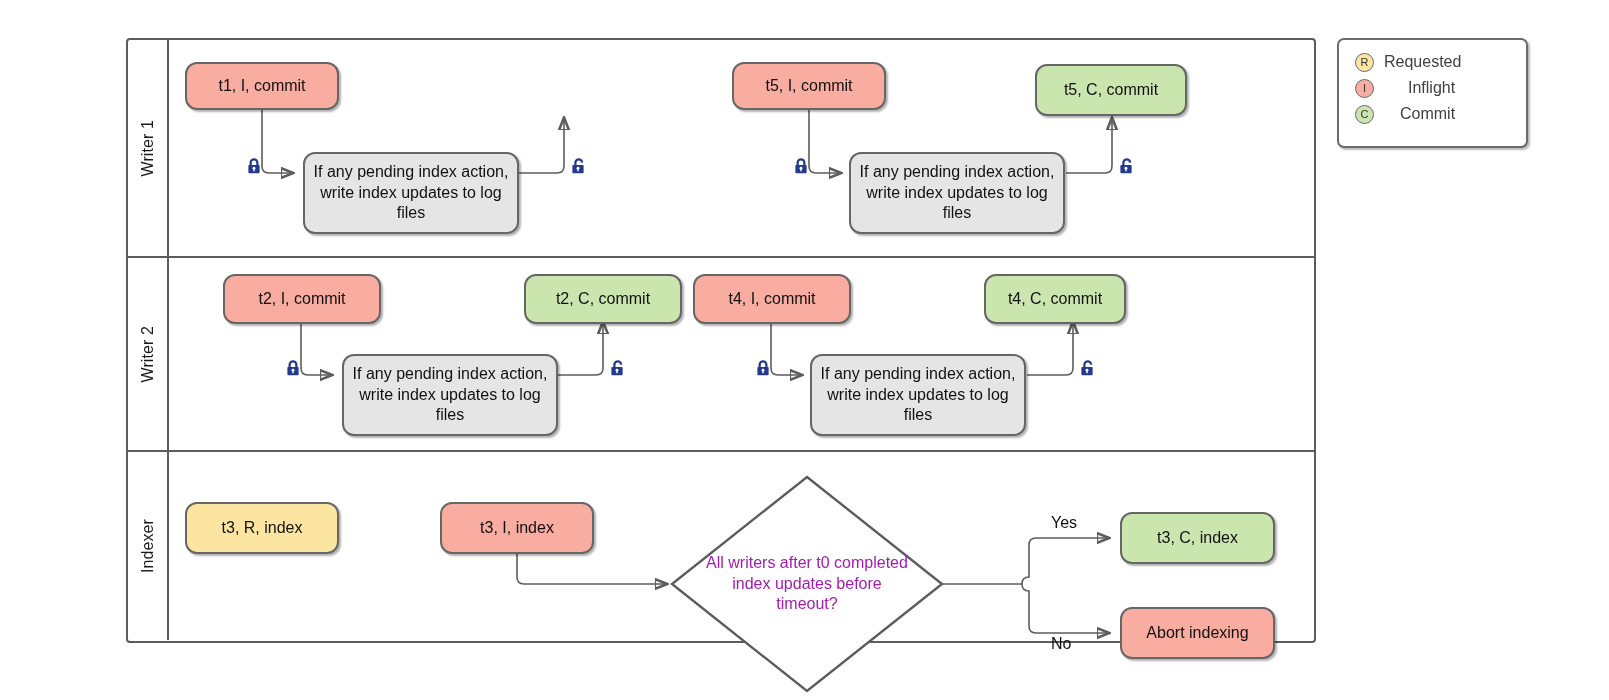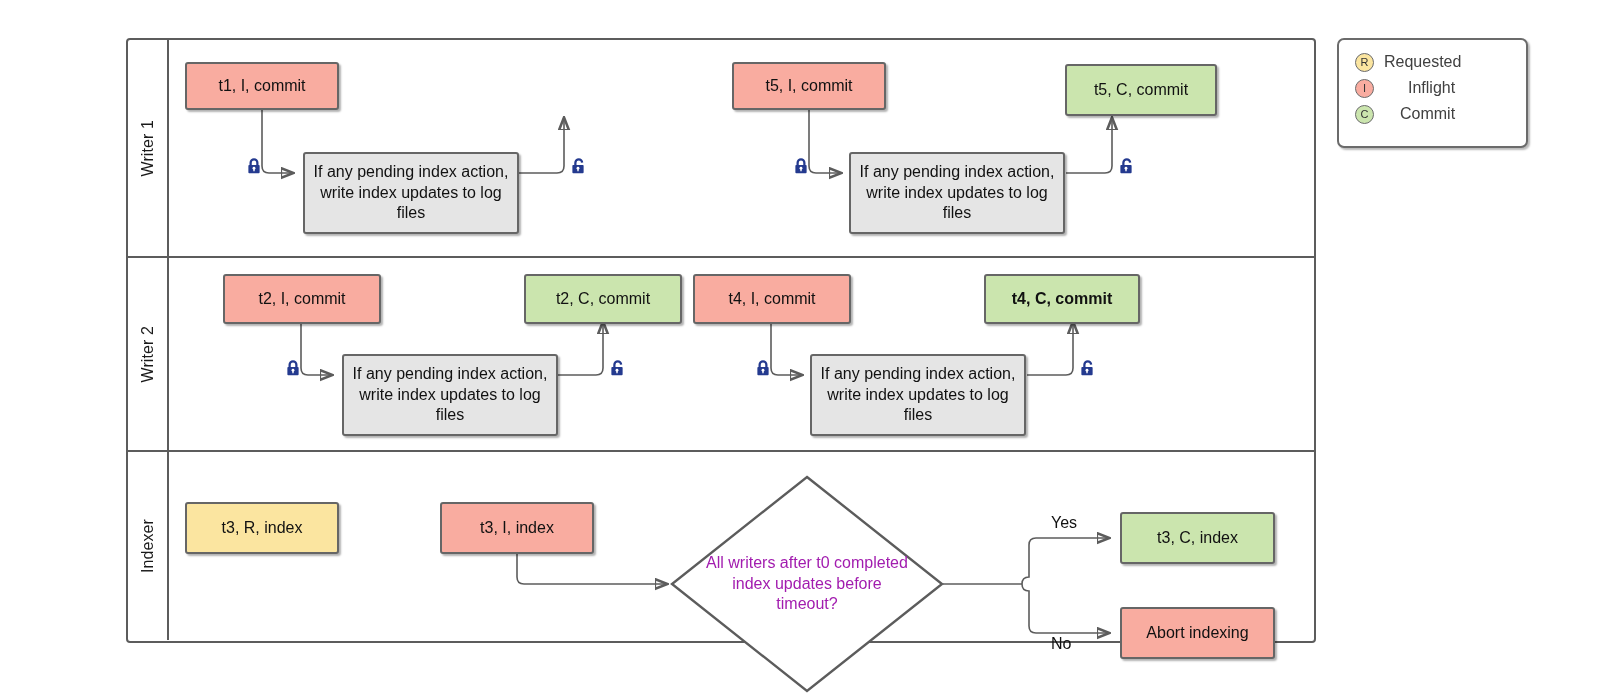--- a/index.html
+++ b/index.html
@@ -44,21 +44,21 @@
     color: #1a1a1a;
     white-space: nowrap;
     letter-spacing: .1px;
   }
   .lane-body { position: absolute; left: 41px; top: 0; right: 0; bottom: 0; }
 
   
   .node {
     position: absolute;
     border: 2.2px solid #666666;
-    border-radius: 3px;
+    border-radius: 12px;
     display: flex; align-items: center; justify-content: center;
     text-align: center;
     font-size: 16px;
     color: #111111;
     line-height: 1.28;
     box-shadow: 2px 2px 2px rgba(0,0,0,.30);
     padding: 2px 6px;
   }
   .n-inflight { background: #f9aca0; }
   .n-commit   { background: #cbe5ae; }
@@ -140,21 +140,21 @@
           <path d="M 640,70 L 640,126 Q 640,133 647,133 L 672,133" marker-end="url(#ah)"></path>
 
           <path d="M 897,133 L 936,133 Q 943,133 943,126 L 943,78" marker-end="url(#ah)"></path>
         </svg>
 
         <div class="node n-inflight" style="left:16px; top:22px; width:154px; height:48px;">t1, I, commit</div>
 
 
         <div class="node n-inflight" style="left:563px; top:22px; width:154px; height:48px;">t5, I, commit</div>
 
-        <div class="node n-commit" style="left:866px; top:24px; width:152px; height:52px;margin-left:30px;">t5, C, commit</div>
+        <div class="node n-commit" style="left:866px; top:24px; width:152px; height:52px;">t5, C, commit</div>
 
         <div class="node n-plain" style="left:134px; top:112px; width:216px; height:82px;">If any pending index action, write index updates to log files</div>
 
         <div class="node n-plain" style="left:680px; top:112px; width:216px; height:82px;">If any pending index action, write index updates to log files</div>
 
         <svg class="lock" style="left:76px; top:117px;" viewBox="0 0 24 24">
           <path d="M7.5 10.5 V7.5 a4.5 4.5 0 0 1 9 0 V10.5" fill="none" stroke="#243a8f" stroke-width="3"></path>
           <rect x="4.5" y="10.5" width="15" height="11" rx="1.2" fill="#243a8f"></rect>
           <circle cx="12" cy="15" r="1.9" fill="#ffffff"></circle>
           <rect x="11.1" y="15" width="1.8" height="4" fill="#ffffff"></rect>
@@ -199,21 +199,21 @@
 
           <path d="M 858,117 L 897,117 Q 904,117 904,110 L 904,64" marker-end="url(#ah)"></path>
         </svg>
 
         <div class="node n-inflight" style="left:54px; top:16px; width:158px; height:50px;">t2, I, commit</div>
 
         <div class="node n-commit" style="left:355px; top:16px; width:158px; height:50px;">t2, C, commit</div>
 
         <div class="node n-inflight" style="left:524px; top:16px; width:158px; height:50px;">t4, I, commit</div>
 
-        <div class="node n-commit" style="left:815px; top:16px; width:156px; height:50px;font-weight:bold;">t4, C, commit</div>
+        <div class="node n-commit" style="left:815px; top:16px; width:142px; height:50px;">t4, C, commit</div>
 
         <div class="node n-plain" style="left:173px; top:96px; width:216px; height:82px;">If any pending index action, write index updates to log files</div>
 
         <div class="node n-plain" style="left:641px; top:96px; width:216px; height:82px;">If any pending index action, write index updates to log files</div>
 
         <svg class="lock" style="left:115px; top:101px;" viewBox="0 0 24 24">
           <path d="M7.5 10.5 V7.5 a4.5 4.5 0 0 1 9 0 V10.5" fill="none" stroke="#243a8f" stroke-width="3"></path>
           <rect x="4.5" y="10.5" width="15" height="11" rx="1.2" fill="#243a8f"></rect>
           <circle cx="12" cy="15" r="1.9" fill="#ffffff"></circle>
           <rect x="11.1" y="15" width="1.8" height="4" fill="#ffffff"></rect>

